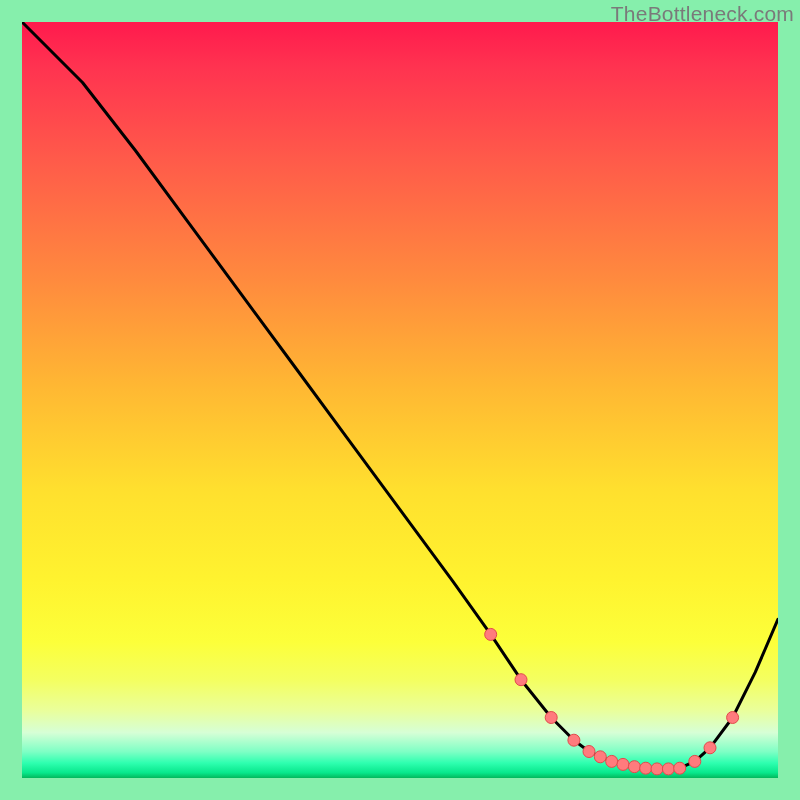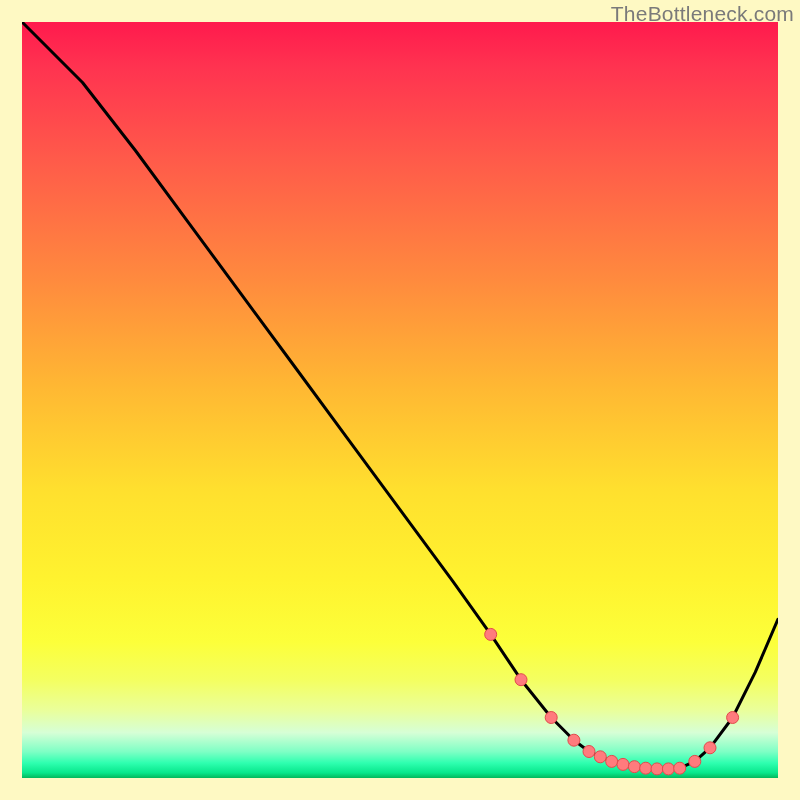--- a/index.html
+++ b/index.html
@@ -8,21 +8,21 @@
     width: 800px;
     height: 800px;
     background: #000;
     overflow: hidden;
     font-family: Arial, Helvetica, sans-serif;
   }
   .frame {
     position: relative;
     width: 800px;
     height: 800px;
-    background: #fef9c3;
+    background: #86efac;
   }
   .plot {
     position: absolute;
     left: 22px;
     top: 22px;
     width: 756px;
     height: 756px;
     background: linear-gradient(to bottom,
       #ff1a4d 0%,
       #ff3350 6%,

